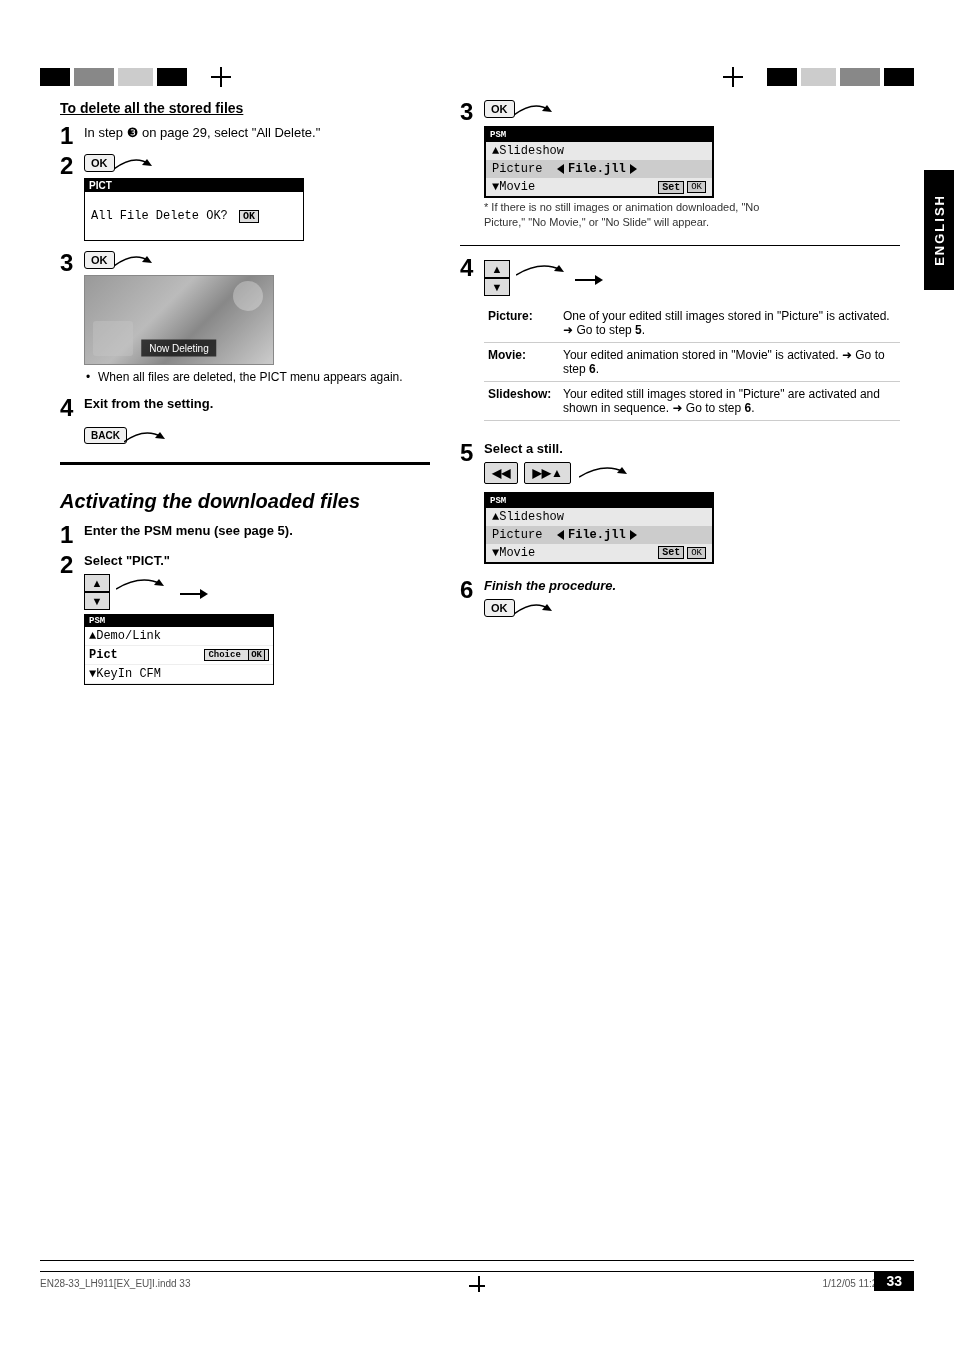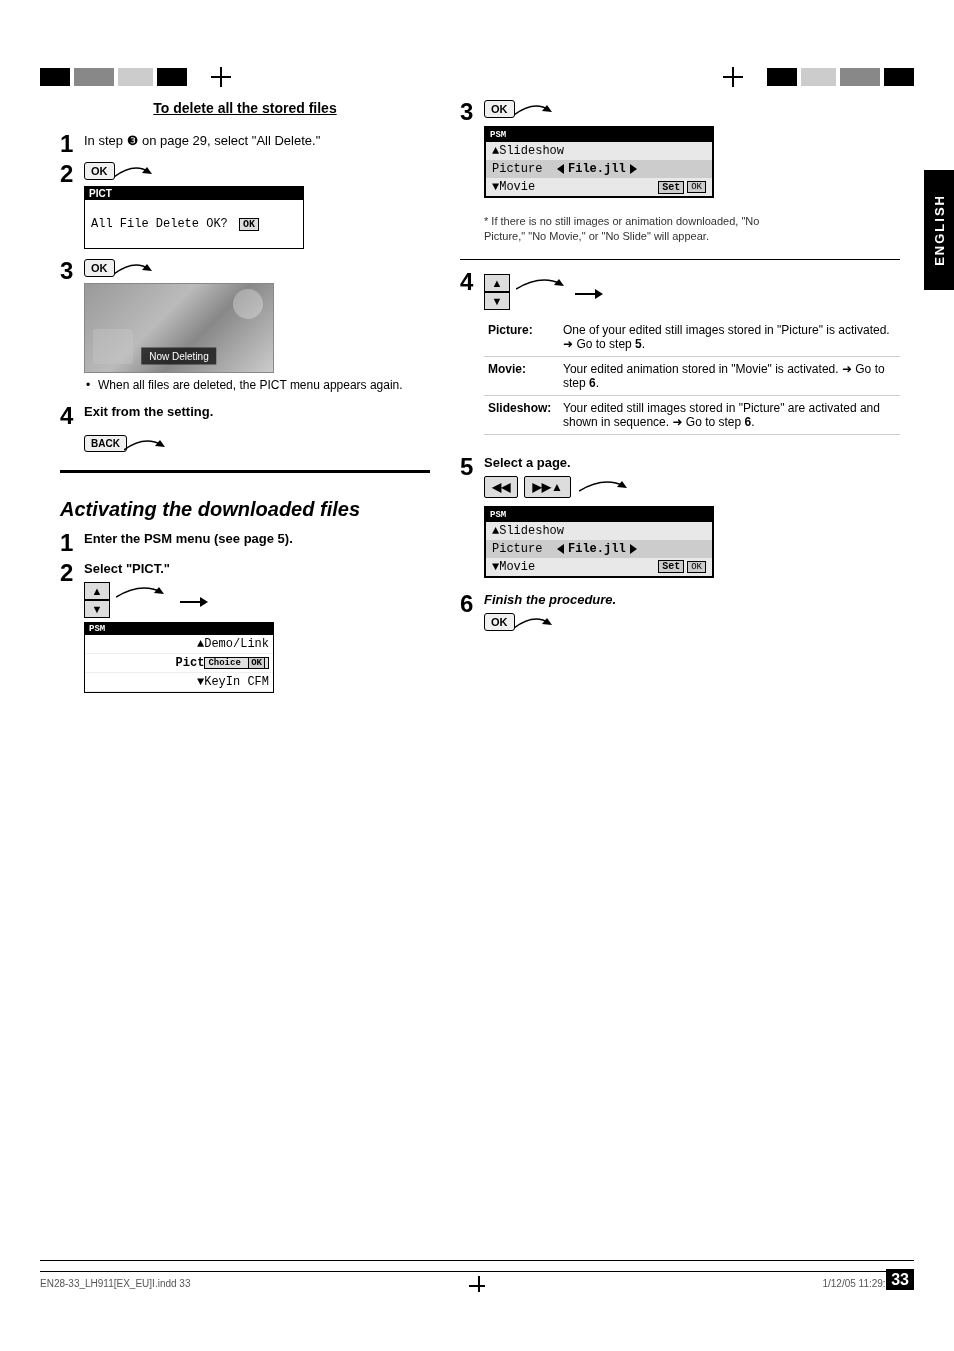--- a/index.html
+++ b/index.html
@@ -94,22 +94,21 @@
     }
     .right-col {
       flex: 1;
     }
 
     
     .section-title-underline {
       font-size: 14px;
       font-weight: bold;
       text-decoration: underline;
-      margin-bottom: 16px;
-      text-align: center;
+      margin-bottom: 8px;
     }
     .step-text {
       font-size: 13px;
       display: inline;
       vertical-align: middle;
     }
     .step-num-block {
       font-size: 24px;
       font-weight: bold;
       line-height: 1;
@@ -233,22 +232,22 @@
       transform: translateX(-50%);
     }
     .footer-right {
       margin-left: auto;
       font-size: 10px;
       color: #555;
     }
     .page-num-box {
       background: #000;
       color: #fff;
-      padding: 2px 5px;
-      font-size: 16px;
+      padding: 2px 12px;
+      font-size: 14px;
       font-weight: bold;
     }
 
     
     .hr-solid {
       border: none;
       border-top: 1.5px solid #000;
       margin: 6px 0;
     }
 
@@ -269,21 +268,21 @@
     }
     .psm-row {
       display: flex;
       align-items: center;
       padding: 2px 4px;
       border-bottom: 1px solid #eee;
     }
     .psm-row-selected {
       font-weight: bold;
     }
-    .psm-row .label { flex: 1; text-align: right; }
+    .psm-row .label { flex: 1; }
     .psm-row .choice-btn {
       border: 1px solid #000;
       padding: 0 3px;
       font-size: 9px;
       background: #e0e0e0;
       font-weight: bold;
     }
 
     .step-inline-row {
       display: flex;
@@ -579,21 +578,21 @@
               <span class="nav-tri-right"></span>
             </div>
             <div class="file-screen-row" style="justify-content:space-between;">
               <span>▼Movie</span>
               <span style="margin-left:auto; display:flex; align-items:center; gap:3px;">
                 <span class="set-btn">Set</span>
                 <span style="border:1px solid #000; padding:0 3px; font-size:9px; background:#ccc;">OK</span>
               </span>
             </div>
           </div>
-          <div class="asterisk-note" style="max-width:310px; margin-top:16px; line-height:1.4;">* If there is no still images or animation downloaded, "No Picture," "No Movie," or "No Slide" will appear.</div>
+          <div class="asterisk-note" style="max-width:310px; margin-top:2px; line-height:1.4;">* If there is no still images or animation downloaded, "No Picture," "No Movie," or "No Slide" will appear.</div>
         </div>
       </div>
 
       <hr class="hr-solid" style="margin:10px 0;">
 
       <div class="step-inline-row">
         <div class="step-num-block">4</div>
         <div class="step-content">
 
           <div class="updown-arrow-row">
@@ -630,21 +629,21 @@
             </tr>
           </tbody>
             </table>
         </div>
       </div>
 
       <div class="step-inline-row" style="margin-top:12px;">
         <div class="step-num-block">5</div>
         <div class="step-content">
           <div style="font-weight:bold; margin-bottom:6px;">
-            <span>Select a page.</span>
+            <span>Select a still.</span>
           </div>
 
           <div class="nav-lr-row">
             <div style="position:relative;">
               <div style="display:flex; gap:6px;">
                 <span class="nav-lr-btn">◀◀</span>
                 <span class="nav-lr-btn">▶▶▲</span>
               </div>
               <svg width="55" height="30" style="position:absolute;top:-5px;left:95px;">
                 <path d="M0,20 Q25,5 45,15" stroke="#000" stroke-width="1.5" fill="none"></path>

